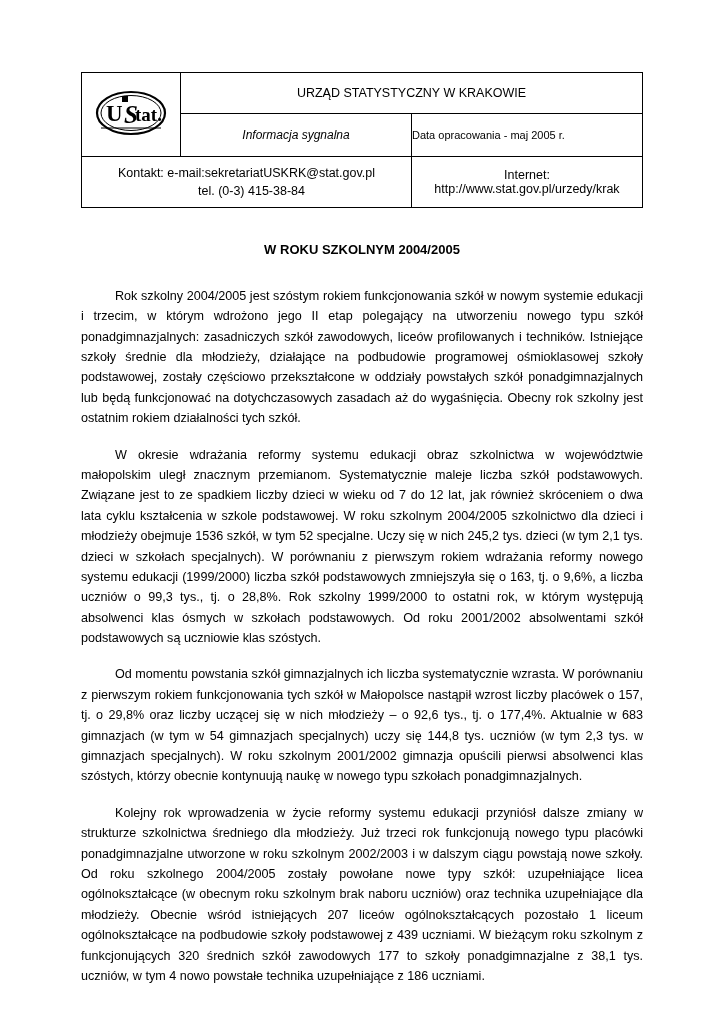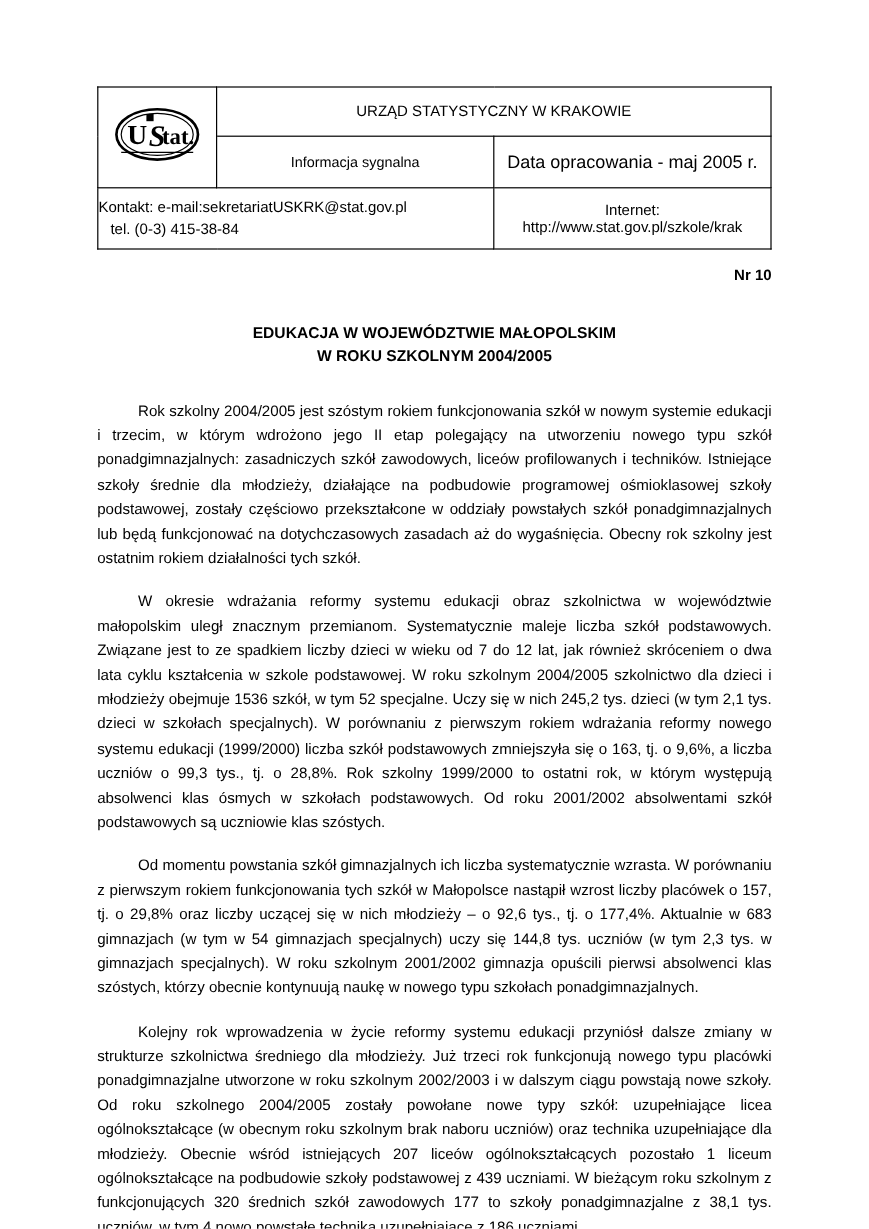--- a/index.html
+++ b/index.html
@@ -48,30 +48,31 @@
   }
   .cell-title {
     text-align: center;
     font-size: 12.5px;
     height: 40px;
     padding: 6px 4px;
   }
   .cell-signal {
     text-align: center;
     font-size: 12px;
+    font-style: italic;
     height: 42px;
     width: 222px;
   }
   .cell-date {
-    text-align: center;
-    font-size: 15px;
+    text-align: left;
+    font-size: 11px;
     height: 42px;
   }
   .cell-contact {
-    text-align: left;
+    text-align: center;
     font-size: 12.5px;
     height: 50px;
     padding: 5px 4px;
     line-height: 1.45;
   }
   .cell-internet {
     text-align: center;
     font-size: 12.5px;
     height: 50px;
     padding: 5px 4px;
@@ -148,29 +149,27 @@
       </tr>
       <tr>
         <td class="cell-signal">Informacja sygnalna</td>
         <td class="cell-date">Data opracowania - maj 2005 r.</td>
       </tr>
       <tr>
         <td class="cell-contact" colspan="2">
           <span>Kontakt: e-mail:sekretariatUSKRK@stat.gov.pl</span>
           <span class="contact-line2">tel. (0-3) 415-38-84</span>
         </td>
-        <td class="cell-internet">Internet: http://www.stat.gov.pl/szkole/krak</td>
+        <td class="cell-internet">Internet: http://www.stat.gov.pl/urzedy/krak</td>
       </tr>
     </tbody>
       </table>
 
-    <div class="issue-no">Nr 10</div>
 
     <div class="doc-title">
-      <span>EDUKACJA W WOJEWÓDZTWIE MAŁOPOLSKIM</span>
       <span class="l2">W ROKU SZKOLNYM 2004/2005</span>
     </div>
 
     <div class="body-text">
 
       <p class="para">Rok szkolny 2004/2005 jest szóstym rokiem funkcjonowania szkół w nowym systemie edukacji i trzecim, w którym wdrożono jego II etap polegający na utworzeniu nowego typu szkół ponadgimnazjalnych: zasadniczych szkół zawodowych, liceów profilowanych i techników. Istniejące szkoły średnie dla młodzieży, działające na podbudowie programowej ośmioklasowej szkoły podstawowej, zostały częściowo przekształcone w oddziały powstałych szkół ponadgimnazjalnych lub będą funkcjonować na dotychczasowych zasadach aż do wygaśnięcia. Obecny rok szkolny jest ostatnim rokiem działalności tych szkół.</p>
 
       <p class="para"><span>W okresie wdrażania reformy systemu edukacji obraz szkolnictwa w województwie małopolskim uległ znacznym przemianom. Systematycznie maleje liczba </span><b>szkół podstawowych.</b><span> Związane jest to ze spadkiem liczby dzieci w wieku od 7 do 12 lat, jak również skróceniem o dwa lata cyklu kształcenia w szkole podstawowej. W roku szkolnym 2004/2005 szkolnictwo dla dzieci i młodzieży obejmuje 1536 szkół, w tym 52 specjalne. Uczy się w nich 245,2 tys. dzieci (w tym 2,1 tys. dzieci w szkołach specjalnych). W porównaniu z pierwszym rokiem wdrażania reformy nowego systemu edukacji (1999/2000) liczba szkół podstawowych zmniejszyła się o 163, tj. o 9,6%, a liczba uczniów o 99,3 tys., tj. o 28,8%. Rok szkolny 1999/2000 to ostatni rok, w którym występują absolwenci klas ósmych w szkołach podstawowych. Od roku 2001/2002 absolwentami szkół podstawowych są uczniowie klas szóstych.</span></p>
 
       <p class="para"><span>Od momentu powstania </span><b>szkół gimnazjalnych</b><span> ich liczba systematycznie wzrasta. W porównaniu z pierwszym rokiem funkcjonowania tych szkół w Małopolsce nastąpił wzrost liczby placówek o 157, tj. o 29,8% oraz liczby uczącej się w nich młodzieży – o 92,6 tys., tj. o 177,4%. Aktualnie w 683 gimnazjach (w tym w 54 gimnazjach specjalnych) uczy się 144,8 tys. uczniów (w tym 2,3 tys. w gimnazjach specjalnych). W roku szkolnym 2001/2002 gimnazja opuścili pierwsi absolwenci klas szóstych, którzy obecnie kontynuują naukę w nowego typu szkołach ponadgimnazjalnych.</span></p>

